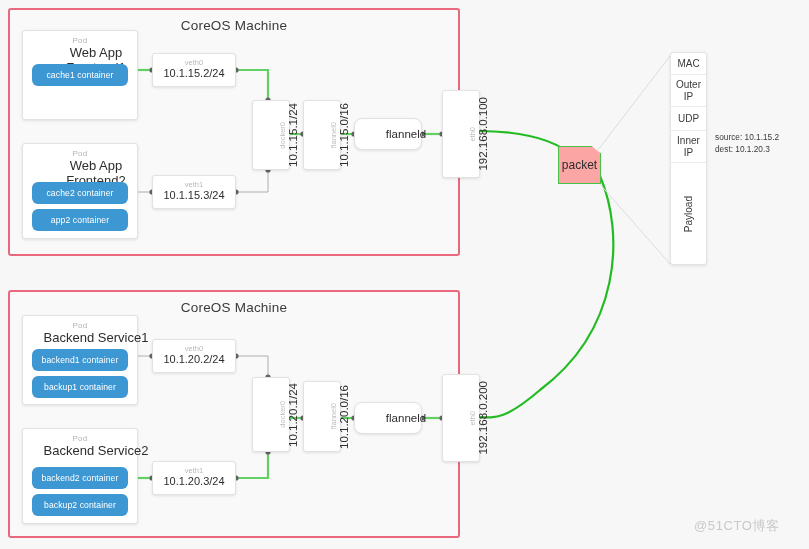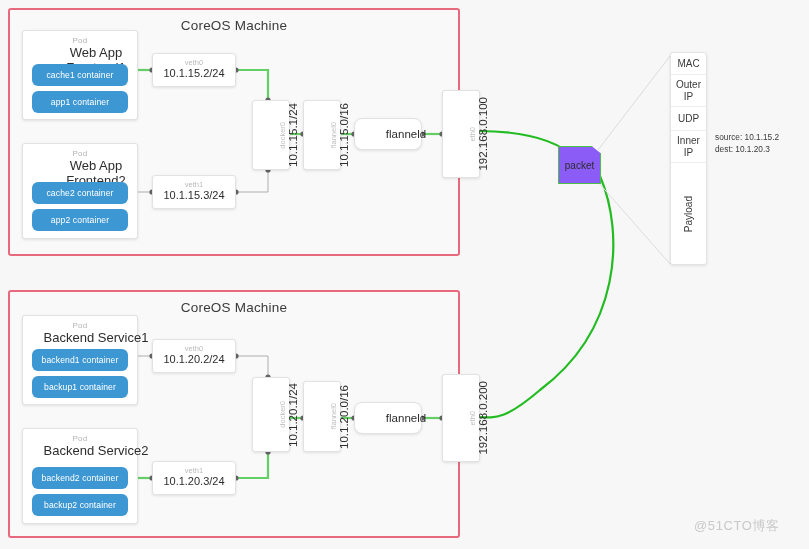--- a/index.html
+++ b/index.html
@@ -84,25 +84,25 @@
 
   
   .daemon{
     display:flex;align-items:center;justify-content:center;
     font-size:11.5px;color:#2d2d2d;border-radius:8px;
   }
 
   
   .packet-note{
     position:absolute;
-    background:#8b5cf6;
+    background:#fca5a5;
     border:1.4px solid #49c147;
     box-sizing:border-box;
     display:flex;align-items:center;justify-content:center;
-    font-size:10px;color:#2c2c2c;
+    font-size:12px;color:#2c2c2c;
     clip-path:polygon(0 0, 78% 0, 100% 20%, 100% 100%, 0 100%);
   }
 
   
   .pkt-panel{
     position:absolute;
     background:#ffffff;
     border:1px solid #e4e4e4;
     border-radius:3px;
     box-sizing:border-box;
@@ -218,21 +218,20 @@
   </svg>
 
   <div class="machine" style="left:8px;top:8px;width:452px;height:248px;">
     <div class="machine-title" style="top:8px;">CoreOS Machine</div>
   </div>
 
   <div class="card pod" style="left:22px;top:30px;width:116px;height:90px;">
     <div class="pod-kind">Pod</div>
     <div class="pod-name">Web App Frontend1</div>
     <div class="container-box" style="top:33px;">cache1 container</div>
-    <div class="container-box" style="top:60px;">app1 container</div>
   </div>
 
   <div class="card pod" style="left:22px;top:143px;width:116px;height:96px;">
     <div class="pod-kind">Pod</div>
     <div class="pod-name">Web App Frontend2</div>
     <div class="container-box" style="top:38px;">cache2 container</div>
     <div class="container-box" style="top:65px;">app2 container</div>
   </div>
 
   <div class="card veth" style="left:152px;top:53px;width:84px;height:34px;">

